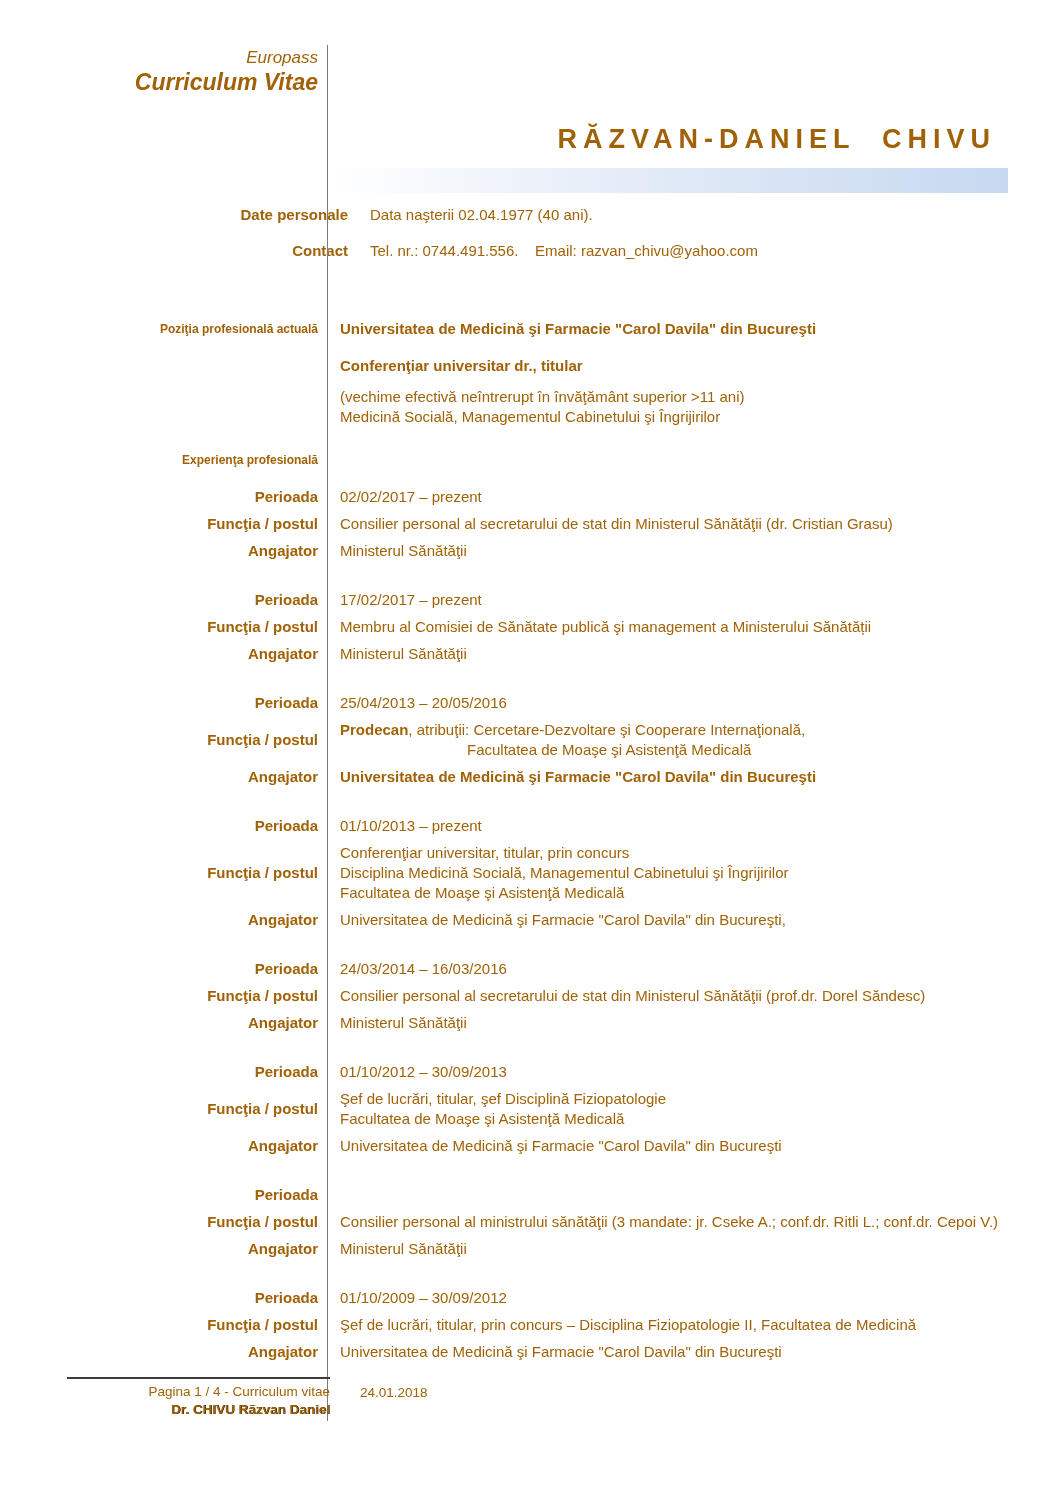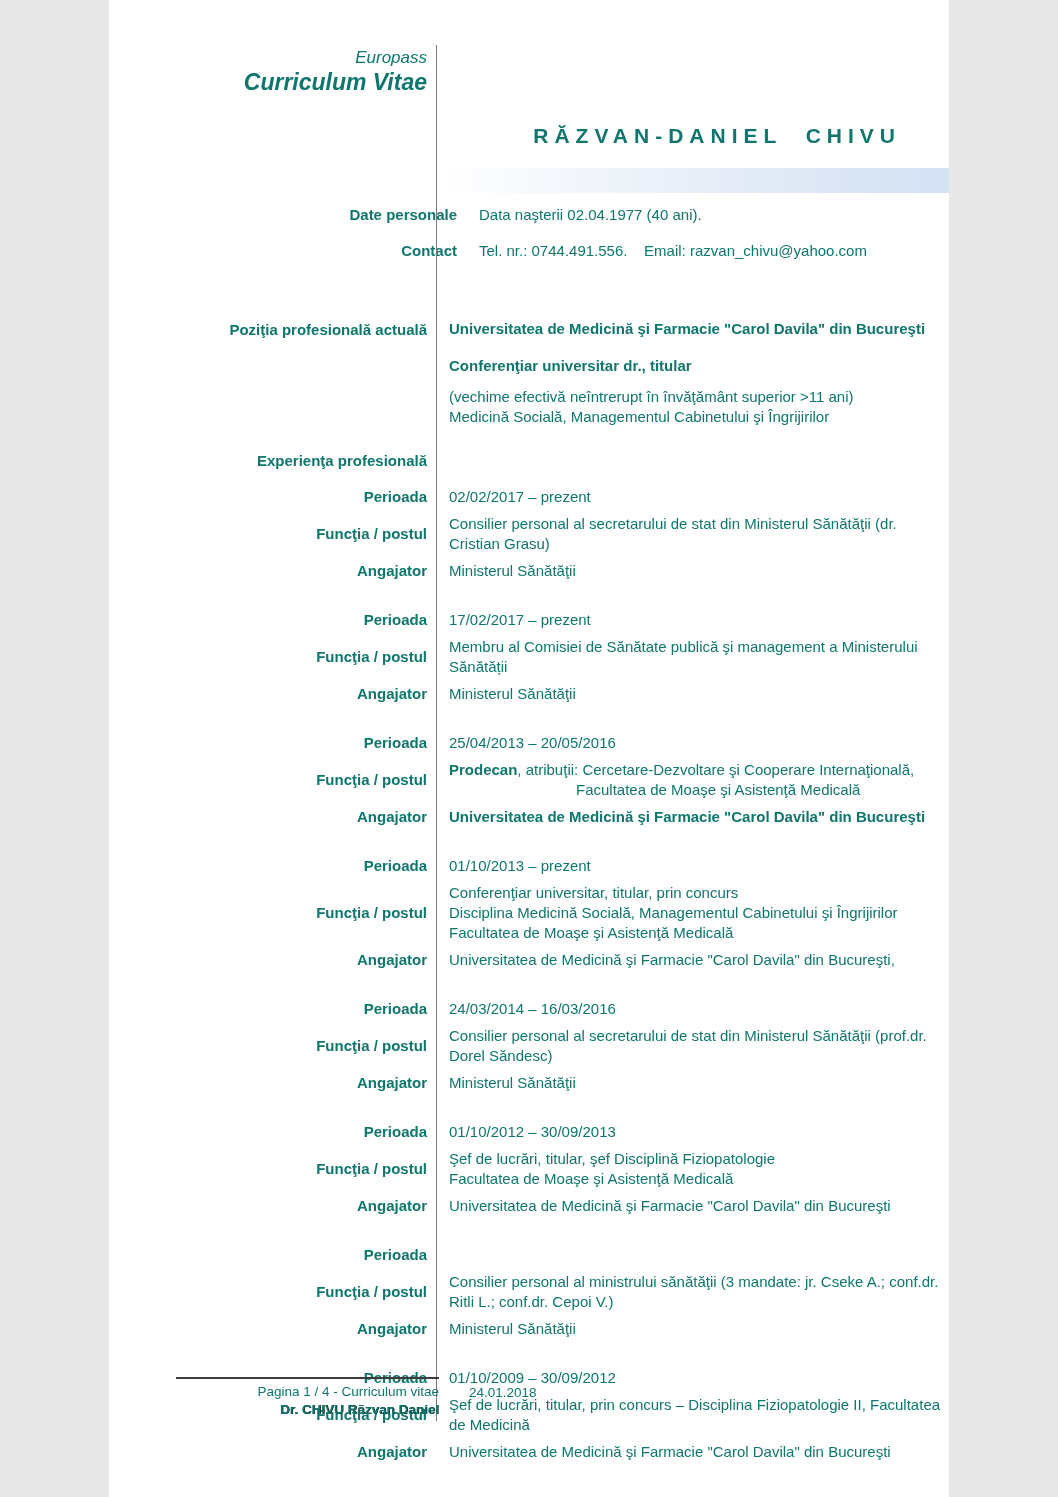--- a/index.html
+++ b/index.html
@@ -1,34 +1,34 @@
 <!DOCTYPE html>
 <html><head>
 <meta charset="utf-8">
 <style>
   html,body{margin:0;padding:0;background:#e8e8e8;}
   .page{
     position:relative;
-    width:840px;height:1497px;
+    width:1058px;height:1497px;
     margin:0 auto;
     background:#ffffff;
     font-family:"Liberation Sans","DejaVu Sans",sans-serif;
-    font-size:15px;color:#0f766e;
+    font-size:15px;color:#a16207;
     overflow:hidden;
   }
   .vline{position:absolute;left:327px;top:45px;height:1376px;width:1px;background:#7a7a7a;}
 
   
   .masthead{position:relative;height:198px;}
   .brand{position:absolute;top:48px;left:0;width:318px;text-align:right;}
   .europass{font-size:17px;font-style:italic;line-height:1.15;}
   .cv-title{font-size:23px;font-weight:bold;font-style:italic;line-height:1.2;margin-top:1px;}
   .person-name{
-    position:absolute;top:124px;right:48px;
-    font-size:21px;font-weight:bold;letter-spacing:6px;white-space:pre;
+    position:absolute;top:124px;right:62px;
+    font-size:27px;font-weight:bold;letter-spacing:6px;white-space:pre;
   }
   .name-bar{
     position:absolute;top:168px;left:330px;width:678px;height:25px;
     background:linear-gradient(to right,#ffffff 0%,#e3ebf7 45%,#c6d9f0 100%);
   }
 
   
   .row{display:flex;align-items:center;line-height:20px;}
   .row.top{align-items:flex-start;}
   .label-col{flex:0 0 327px;max-width:327px;text-align:right;padding-right:9px;box-sizing:border-box;font-weight:bold;}
@@ -36,21 +36,21 @@
   .bold{font-weight:bold;}
   .prewrap{white-space:pre-wrap;}
 
   
   .personal{margin-top:7px;margin-left:30px;}
   .personal .row + .row{margin-top:16px;}
   .personal .label-col{font-weight:bold;}
 
   
   .position-section{margin-top:58px;}
-  .section-label{font-size:15px;font-weight:bold;line-height:21px;}
+  .section-label{font-size:12px;font-weight:bold;line-height:21px;}
   .pos-line2{margin-top:17px;}
   .pos-line3{margin-top:11px;}
 
   
   .exp-heading-row{margin-top:23px;}
   .entry{margin-top:16px;}
   .entry + .entry{margin-top:29px;}
   .entry .row + .row{margin-top:7px;}
   .role-line.indent{padding-left:127px;}
 

